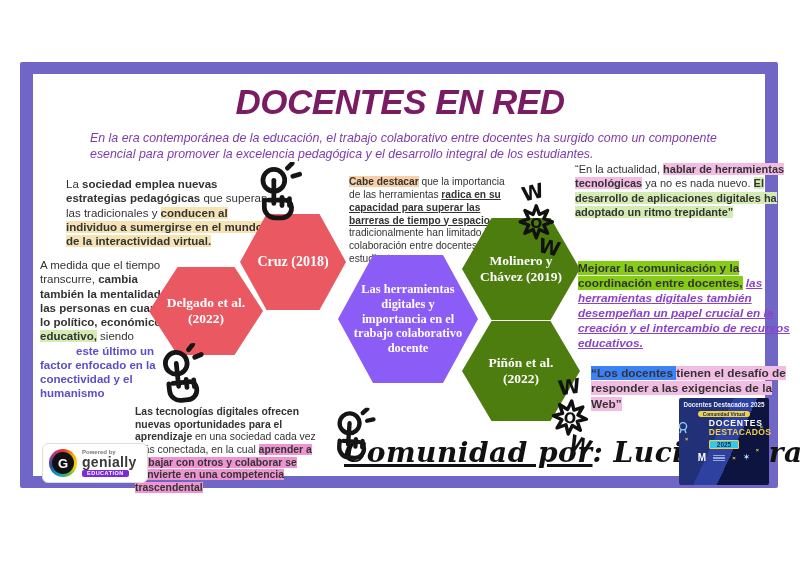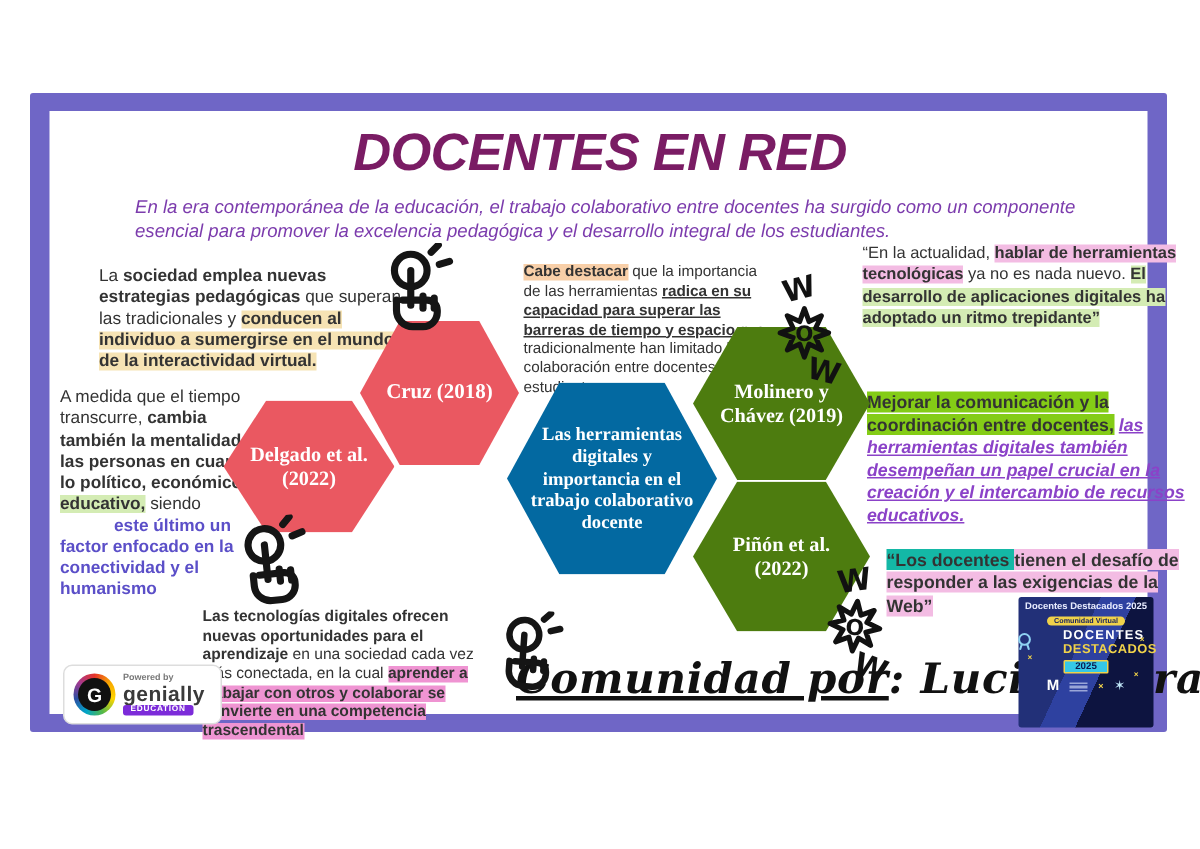--- a/index.html
+++ b/index.html
@@ -30,31 +30,31 @@
   .b { font-weight:bold; }
   .i { font-style:italic; }
   .u { text-decoration:underline; }
   .txt-purple { color:#5B4FC8;margin-left:36px; }
   .txt-violet { color:#8B42C8; }
   .hl-cream   { background:#F6E3B4; }
   .hl-peach   { background:#F8CFA8;text-align:right; }
   .hl-green   { background:#D4ECB4; }
   .hl-pink    { background:#F3BCE3; }
   .hl-blue    { background:#84cc16; }
-  .hl-yellow  { background:#14b8a6; }
+  .hl-yellow  { background:#3b82f6; }
   .hl-magenta { background:#EF94D2; }
 
   
   .hex { position:absolute; display:flex; align-items:center; justify-content:center;
          clip-path:polygon(25% 0, 75% 0, 100% 50%, 75% 100%, 25% 100%, 0 50%);
          text-align:center; cursor:pointer; }
   .hex-label { font-family:"Liberation Serif", serif; font-weight:bold; color:#fff;
                line-height:1.18; padding:0 15%; }
   .hex-red    { background:#EA5861; }
-  .hex-purple { background:#0369a1; }
+  .hex-purple { background:#8b5cf6; }
   .hex-cyan   { background:#4d7c0f; }
   .hx-cruz     { left:240px; top:214px; width:106px; height:96px; }
   .hx-cruz .hex-label { font-size:14px; }
   .hx-delgado  { left:149px; top:267px; width:114px; height:88px; }
   .hx-delgado .hex-label { font-size:13.5px; }
   .hx-garcia   { left:241px; top:318px; width:110px; height:98px; }
   .hx-garcia .hex-label { font-size:13.5px; }
   .hx-center   { left:338px; top:255px; width:140px; height:128px; }
   .hx-center .hex-label { font-size:12.4px; padding:0 10%; }
   .hx-molinero { left:462px; top:218px; width:118px; height:102px; }

